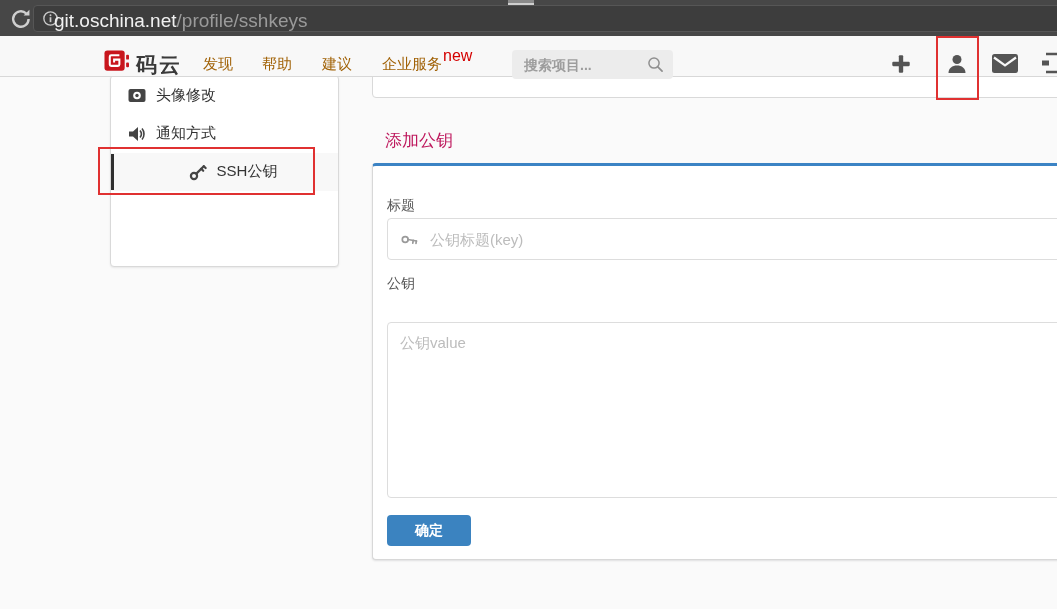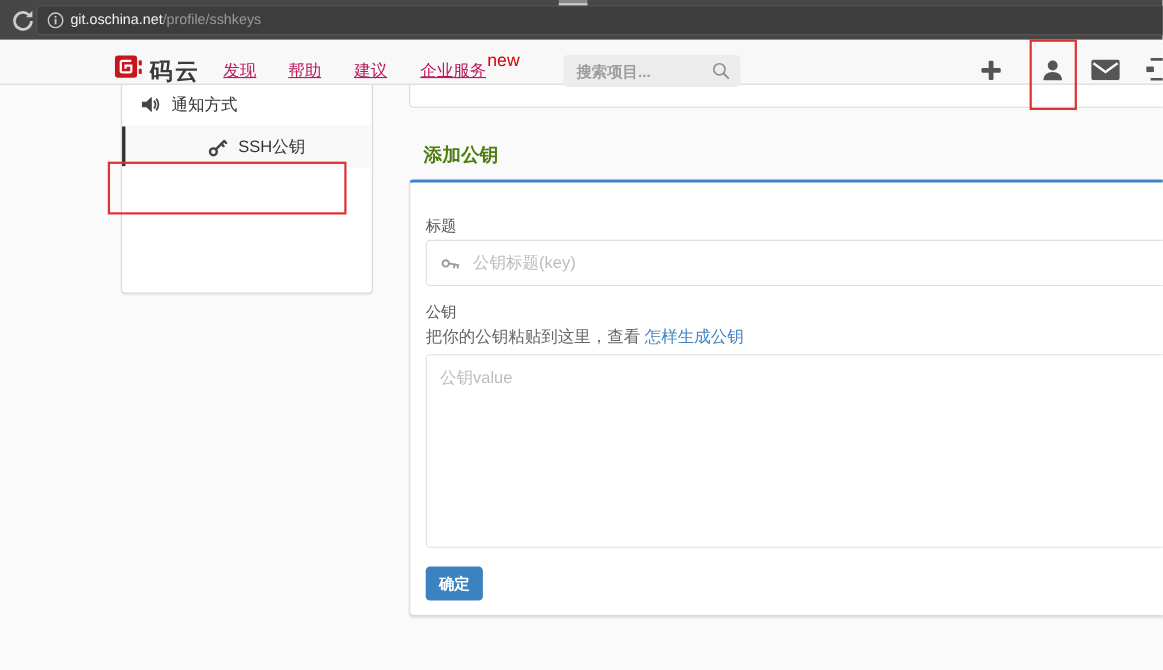--- a/index.html
+++ b/index.html
@@ -7,57 +7,57 @@
   body {
     font-family:"Liberation Sans", sans-serif;
     background:#fafafa; position:relative; color:#333;
   }
   
   .browser-bar { position:absolute; left:0; top:0; width:1057px; height:36px; background:#474747; z-index:20; }
   .tab-sliver { position:absolute; left:508px; top:0; width:26px; height:5px; background:#8a8a8a; border-bottom:2px solid #cfcfcf; }
   .refresh-btn { position:absolute; left:10px; top:8px; width:22px; height:22px; cursor:pointer; }
   .url-field { position:absolute; left:33px; top:5px; width:1100px; height:27px; background:#3d3d3d; border:1px solid #565656; border-radius:4px; }
   .info-badge { position:absolute; left:9px; top:5px; width:15px; height:15px; }
-  .url-text { position:absolute; left:30px; top:4px; font-size:13px; white-space:nowrap; }
+  .url-text { position:absolute; left:20px; top:4px; font-size:19px; white-space:nowrap; }
   .url-domain { color:#f1f1f1; }
   .url-path { color:#9a9a9a; }
   
   .navbar { position:absolute; left:0; top:36px; width:1057px; height:41px; background:#f8f8f8; border-bottom:1px solid #d8d8d8; z-index:10; }
   .brand { position:absolute; left:104px; top:14px; display:flex; align-items:center; cursor:pointer; }
   .brand-name { margin-left:7px; font-size:21px; font-weight:bold; color:#3a3a3a; letter-spacing:2px; }
-  .menu-item { position:absolute; top:19px; font-size:15px; color:#be185d; cursor:pointer;text-decoration:underline; }
+  .menu-item { position:absolute; top:19px; font-size:15px; color:#a16207; cursor:pointer; }
   .menu-badge { position:absolute; left:443px; top:11px; font-size:16px; color:#d40000; cursor:pointer; }
   .search-box { position:absolute; left:512px; top:14px; width:161px; height:29px; background:#ececec; border-radius:4px; }
   .search-box input { position:absolute; left:0; top:0; width:100%; height:100%; background:transparent; border:none; outline:none; padding:0 34px 0 12px; font-size:14px; font-family:inherit; color:#333;font-weight:bold; }
   .search-box input::placeholder { color:#9d9d9d; }
   .search-icon-wrap { position:absolute; right:9px; top:6px; width:17px; height:17px; }
   .nav-icon { position:absolute; top:16px; width:24px; height:24px; cursor:pointer; }
   
   .annotation { position:absolute; border:2px solid #e03131; z-index:30; pointer-events:none; }
   .anno-user { left:936px; top:36px; width:43px; height:64px; }
   .anno-ssh  { left:98px;  top:147px; width:217px; height:48px; }
   
   .sidebar-card { position:absolute; left:110px; top:75px; width:229px; height:192px; background:#fff; border:1px solid #d9d9d9; border-radius:4px; box-shadow:0 1px 2px rgba(0,0,0,.08); z-index:1; }
   .side-item { position:relative; height:38.4px; display:flex; align-items:center; padding-left:16px; font-size:15px; color:#333; cursor:pointer; }
   .side-item .icn { width:20px; height:20px; margin-right:9px; display:flex; align-items:center; justify-content:center; }
   .side-item.active { background:#f8f8f8;justify-content:center; }
   .active-bar { position:absolute; left:0; top:1px; width:3px; height:36px; background:#2f2f2f; }
   
   .prev-card { position:absolute; left:372px; top:40px; width:740px; height:58px; background:#fff; border:1px solid #d9d9d9; border-radius:4px; z-index:1; }
-  .page-title { position:absolute; left:385px; top:129px; font-size:17px; font-weight:bold; color:#4d7c0f; z-index:1; }
+  .page-title { position:absolute; left:385px; top:129px; font-size:17px; font-weight:normal; color:#be185d; z-index:1; }
   .panel { position:absolute; left:372px; top:163px; width:740px; height:397px; background:#fff; border:1px solid #d8d8d8; border-top:3px solid #3b83c4; border-radius:4px; box-shadow:0 1px 2px rgba(34,36,38,.12); z-index:1; }
   .field-label { position:absolute; left:14px; font-size:14px; color:#555; }
   .text-input { position:absolute; left:14px; top:52px; width:calc(100% - 14px); height:42px; border:1px solid #ddd; border-radius:4px; background:#fff; }
   .text-input input { width:100%; height:100%; border:none; outline:none; background:transparent; padding:0 10px 0 42px; font-size:15px; font-family:inherit; color:#333; }
   .text-input input::placeholder, textarea::placeholder { color:#bcbcbc; }
   .input-key-wrap { position:absolute; left:13px; top:13px; width:17px; height:16px; }
   .hint-line { position:absolute; left:14px; top:131px; font-size:15px; color:#666; }
   .hint-link { color:#4183c4; cursor:pointer; }
   .key-textarea { position:absolute; left:14px; top:156px; width:calc(100% - 14px); height:176px; border:1px solid #ddd; border-radius:4px; resize:none; outline:none; padding:11px 12px; font-size:15px; font-family:inherit; color:#333; background:#fff; }
-  .submit-btn { position:absolute; left:14px; top:349px; width:52px; height:31px; background:#3b83c0; color:#fff; font-size:14px; font-weight:bold; border:none; border-radius:4px; cursor:pointer; font-family:inherit; }
+  .submit-btn { position:absolute; left:14px; top:349px; width:84px; height:31px; background:#3b83c0; color:#fff; font-size:14px; font-weight:bold; border:none; border-radius:4px; cursor:pointer; font-family:inherit; }
 </style>
 </head>
 <body>
 
 <div class="browser-bar">
   <div class="tab-sliver"></div>
   <div class="refresh-btn">
     <svg width="22" height="22" viewBox="0 0 18 18">
       <path d="M15.2 9a6.3 6.3 0 1 1-1.9-4.5" stroke="#cfcfcf" stroke-width="2" fill="none"></path>
       <path d="M15.9 1.4v4.8h-4.8z" fill="#cfcfcf"></path>
@@ -125,20 +125,30 @@
     <svg width="26" height="22" viewBox="0 0 26 22">
       <path d="M4 2 h11 a3 3 0 0 1 3 3 v12 a3 3 0 0 1 -3 3 h-11" stroke="#555" stroke-width="2.4" fill="none"></path>
       <rect x="0" y="8.5" width="7" height="5" fill="#555"></rect>
     </svg>
   </span>
 </div>
 
 <div class="sidebar-card">
   <div class="side-item">
     <span class="icn">
+      <svg width="18" height="15" viewBox="0 0 18 15">
+        <rect x="0.5" y="1" width="17" height="13" rx="2" fill="#444"></rect>
+        <circle cx="9" cy="7.5" r="3.8" fill="#fff"></circle>
+        <circle cx="9" cy="7.5" r="1.7" fill="#444"></circle>
+      </svg>
+    </span>
+    <span>头像修改</span>
+  </div>
+  <div class="side-item">
+    <span class="icn">
       <svg width="18" height="16" viewBox="0 0 18 16">
         <path d="M1 5.5h4L10 1v14L5 10.5H1z" fill="#444"></path>
         <path d="M12 4.5a5.5 5.5 0 0 1 0 7" stroke="#444" stroke-width="1.6" fill="none"></path>
         <path d="M14 2.6a8.3 8.3 0 0 1 0 10.8" stroke="#444" stroke-width="1.6" fill="none"></path>
       </svg>
     </span>
     <span>通知方式</span>
   </div>
   <div class="side-item active">
     <span class="active-bar"></span>
@@ -166,21 +176,20 @@
         <circle cx="4.2" cy="7.5" r="2.9" stroke="#9a9a9a" stroke-width="1.7" fill="none"></circle>
         <line x1="7" y1="7.5" x2="15.5" y2="9" stroke="#9a9a9a" stroke-width="1.7" stroke-linecap="round"></line>
         <line x1="12.2" y1="8.4" x2="11.8" y2="11.2" stroke="#9a9a9a" stroke-width="1.7" stroke-linecap="round"></line>
         <line x1="15.3" y1="9" x2="15" y2="11.4" stroke="#9a9a9a" stroke-width="1.7" stroke-linecap="round"></line>
       </svg>
     </span>
     <input type="text" placeholder="公钥标题(key)" style="">
   </div>
 
   <span class="field-label" style="top:109px">公钥</span>
-  <div class="hint-line"><span>把你的公钥粘贴到这里，查看 </span><span class="hint-link">怎样生成公钥</span></div>
 
   <textarea class="key-textarea" placeholder="公钥value" style=""></textarea>
 
   <button class="submit-btn">确定</button>
 </div>
 
 <div class="annotation anno-user"></div>
 <div class="annotation anno-ssh"></div>
 
 </body></html>

